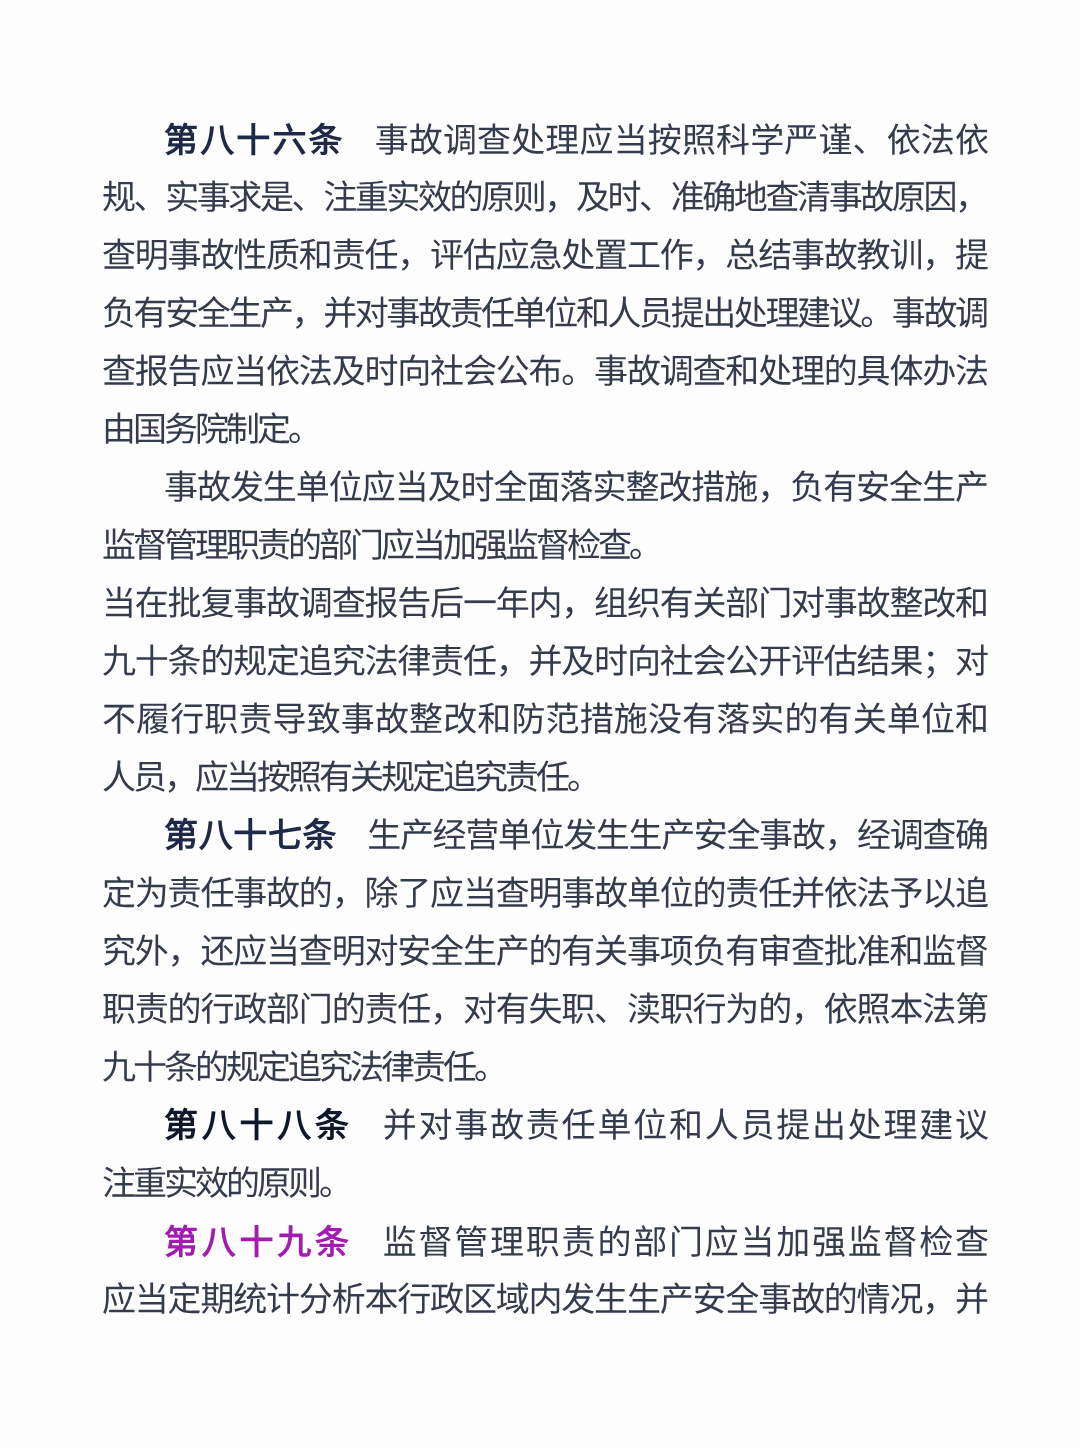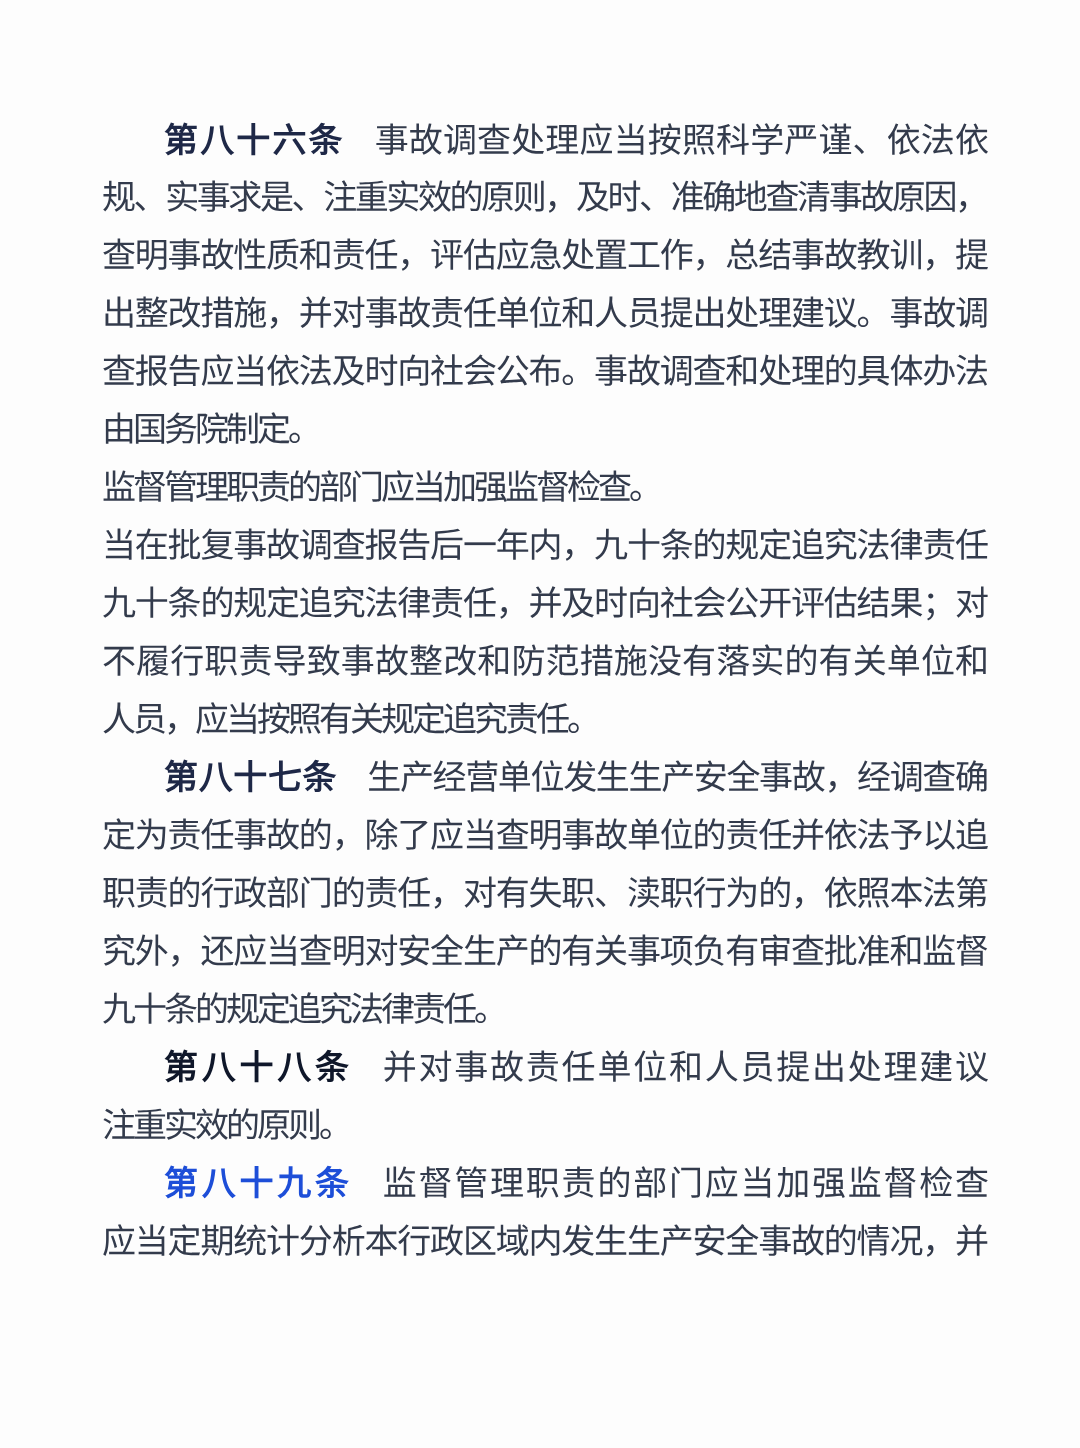--- a/index.html
+++ b/index.html
@@ -49,31 +49,32 @@
   }
 </style>
 </head>
 <body>
 
 <div class="page">
   <div class="doc" style="color: rgb(51, 59, 76);">
       <div class="line first"><span class="art" style="color: rgb(30, 40, 71);">第八十六条</span><span>事故调查处理应当按照科学严谨、依法依</span></div>
       <div class="line"><span>规、实事求是、注重实效的原则，及时、准确地查清事故原因，</span></div>
       <div class="line"><span>查明事故性质和责任，评估应急处置工作，总结事故教训，提</span></div>
-      <div class="line"><span>出整改措施，并对事故责任单位和人员提出处理建议。事故调</span></div>
+      <div class="line"><span>负有安全生产，并对事故责任单位和人员提出处理建议。事故调</span></div>
       <div class="line"><span>查报告应当依法及时向社会公布。事故调查和处理的具体办法</span></div>
       <div class="line end"><span>由国务院制定。</span></div>
+      <div class="line first"><span>事故发生单位应当及时全面落实整改措施，负有安全生产</span></div>
       <div class="line end"><span>监督管理职责的部门应当加强监督检查。</span></div>
-      <div class="line"><span>当在批复事故调查报告后一年内，九十条的规定追究法律责任</span></div>
+      <div class="line"><span>当在批复事故调查报告后一年内，组织有关部门对事故整改和</span></div>
       <div class="line"><span>九十条的规定追究法律责任，并及时向社会公开评估结果；对</span></div>
       <div class="line"><span>不履行职责导致事故整改和防范措施没有落实的有关单位和</span></div>
       <div class="line end"><span>人员，应当按照有关规定追究责任。</span></div>
       <div class="line first"><span class="art" style="color: rgb(30, 40, 71); font-family: Liberation Mono, monospace;">第八十七条</span><span>生产经营单位发生生产安全事故，经调查确</span></div>
       <div class="line"><span>定为责任事故的，除了应当查明事故单位的责任并依法予以追</span></div>
+      <div class="line"><span>究外，还应当查明对安全生产的有关事项负有审查批准和监督</span></div>
       <div class="line"><span>职责的行政部门的责任，对有失职、渎职行为的，依照本法第</span></div>
-      <div class="line"><span>究外，还应当查明对安全生产的有关事项负有审查批准和监督</span></div>
       <div class="line end"><span>九十条的规定追究法律责任。</span></div>
       <div class="line first"><span class="art" style="color: #0f172a; font-family: Liberation Mono, monospace;">第八十八条</span><span>并对事故责任单位和人员提出处理建议</span></div>
       <div class="line end"><span>注重实效的原则。</span></div>
-      <div class="line first"><span class="art" style="color: #1d4ed8; font-family: Liberation Mono, monospace;">第八十九条</span><span>监督管理职责的部门应当加强监督检查</span></div>
+      <div class="line first"><span class="art" style="color: #a21caf;">第八十九条</span><span>监督管理职责的部门应当加强监督检查</span></div>
       <div class="line"><span>应当定期统计分析本行政区域内发生生产安全事故的情况，并</span></div>
     </div>
 </div>
 
 </body></html>

